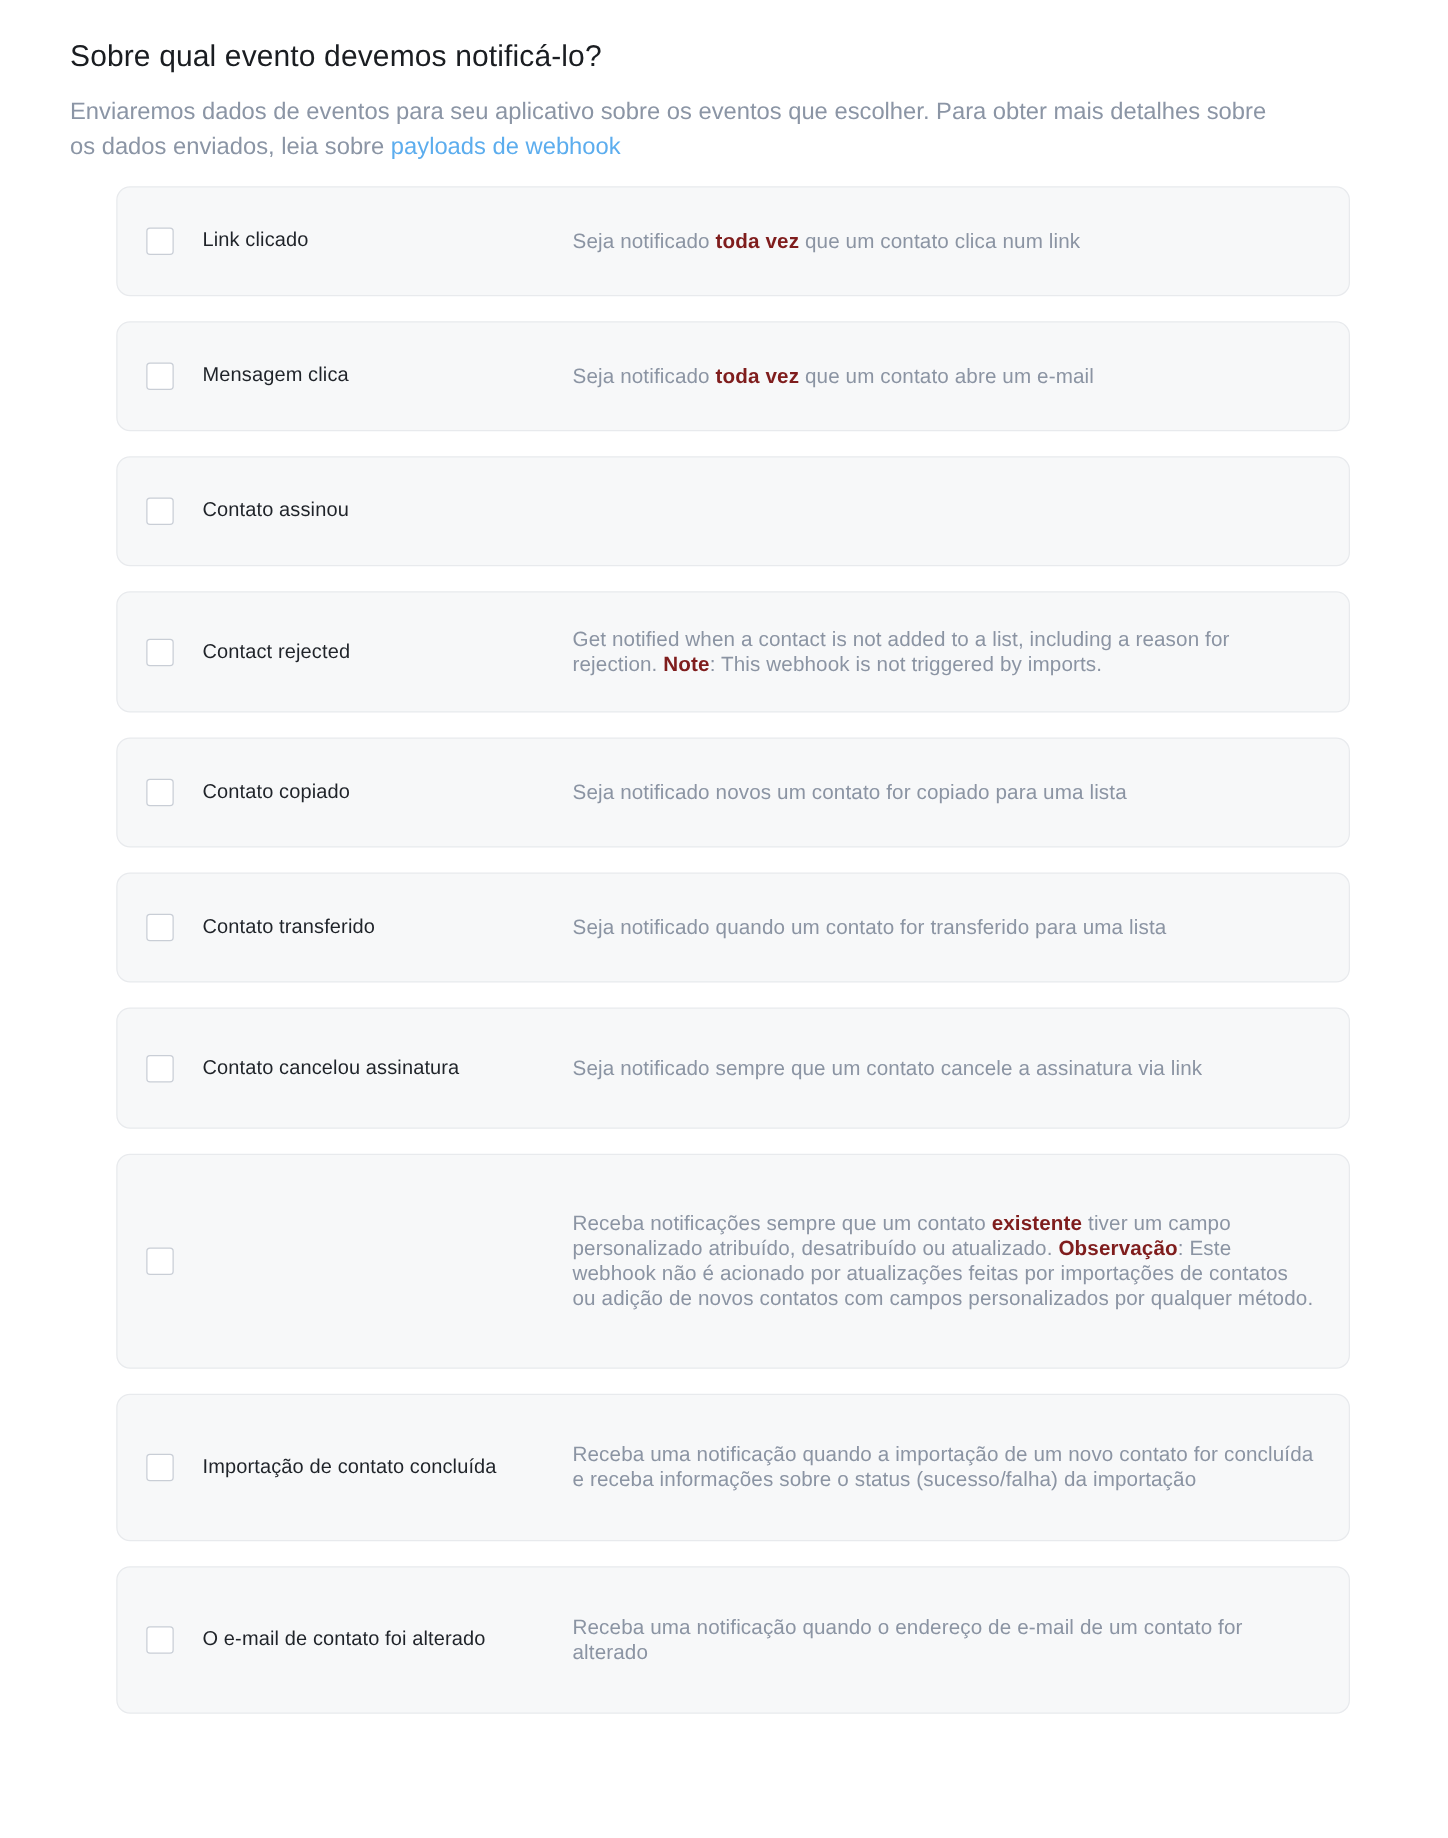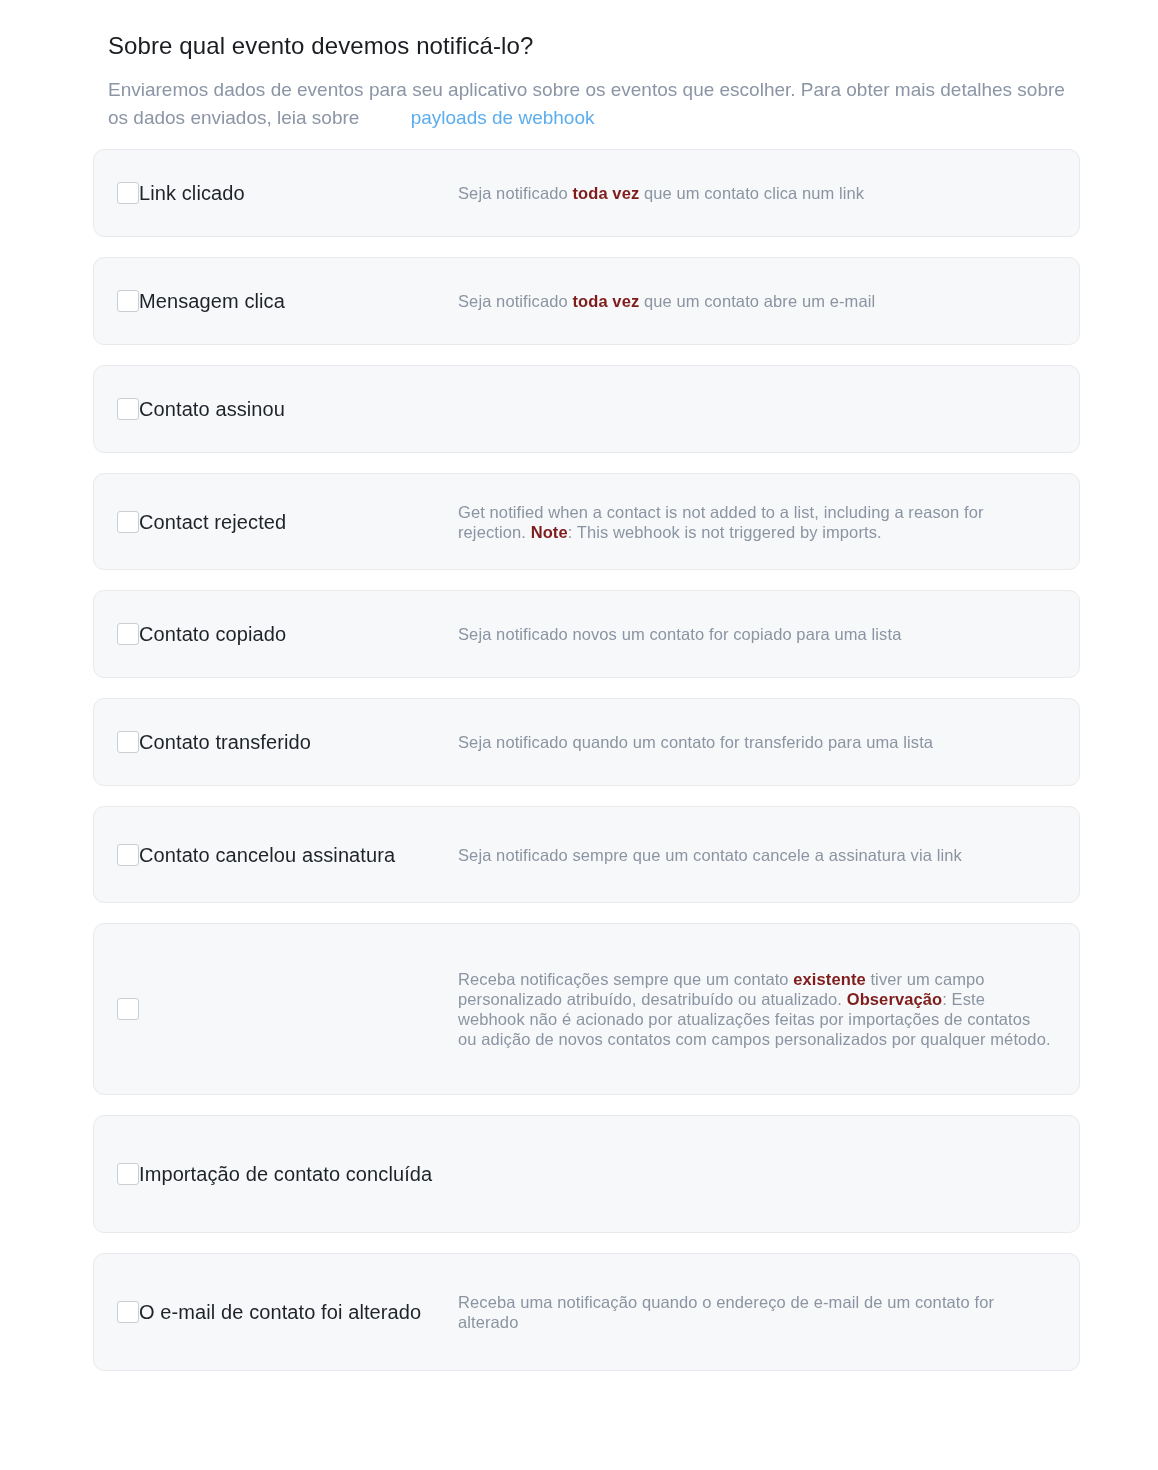--- a/index.html
+++ b/index.html
@@ -14,21 +14,21 @@
     -webkit-font-smoothing: antialiased;
   }
   .page {
     width: 1158px;
     min-height: 1470px;
     background: #ffffff;
     padding: 0;
     position: relative;
   }
   .header {
-    padding: 30px 78px 0 108px;
+    padding: 30px 78px 0 56px;
   }
   .page-title {
     font-size: 24px;
     font-weight: 400;
     color: #1a1d21;
     margin: 0 0 14px 0;
     line-height: 32px;
     letter-spacing: 0.1px;
   }
   .page-subtitle {
@@ -36,21 +36,20 @@
     font-weight: 400;
     color: #8b95a5;
     line-height: 28px;
     margin: 0;
     max-width: 960px;
   }
   .subtitle-link {
     color: #5cadee;
     text-decoration: none;
     cursor: pointer;
-    margin-left: 46px;
   }
   .events-list {
     padding: 17px 78px 40px 93px;
     display: flex;
     flex-direction: column;
     gap: 20px;
   }
   .event-card {
     background: #f7f8f9;
     border: 1px solid #e8eaed;
@@ -74,23 +73,24 @@
   .checkbox {
     width: 22px;
     height: 22px;
     flex: 0 0 22px;
     background: #ffffff;
     border: 1px solid #c9ced6;
     border-radius: 3px;
     cursor: pointer;
   }
   .event-label {
-    font-size: 20px;
+    font-size: 16px;
     color: #1f2329;
     line-height: 42px;
+    margin-left: 23px;
     font-weight: 400;
     letter-spacing: 0.1px;
     text-align: right;
   }
   .event-label.single { line-height: 22px; }
   .event-desc {
     font-size: 16.5px;
     color: #8b94a3;
     line-height: 20px;
     flex: 1 1 auto;
@@ -164,20 +164,21 @@
         <div class="card-left">
           <div class="checkbox"></div>
         </div>
         <div class="event-desc"><span>Receba notificações sempre que um contato </span><b>existente</b><span> tiver um campo personalizado atribuído, desatribuído ou atualizado. </span><b>Observação</b><span>: Este webhook não é acionado por atualizações feitas por importações de contatos ou adição de novos contatos com campos personalizados por qualquer método.</span></div>
       </div>
       <div class="event-card h-tall">
         <div class="card-left">
           <div class="checkbox"></div>
           <div class="event-label">Importação de contato concluída</div>
         </div>
+        <div class="event-desc"><span>Receba uma notificação quando a importação de um novo contato for concluída e receba informações sobre o status (sucesso/falha) da importação</span></div>
       </div>
       <div class="event-card h-tall">
         <div class="card-left">
           <div class="checkbox"></div>
           <div class="event-label">O e-mail de contato foi alterado</div>
         </div>
         <div class="event-desc"><span>Receba uma notificação quando o endereço de e-mail de um contato for alterado</span></div>
       </div>
     </div>
 

